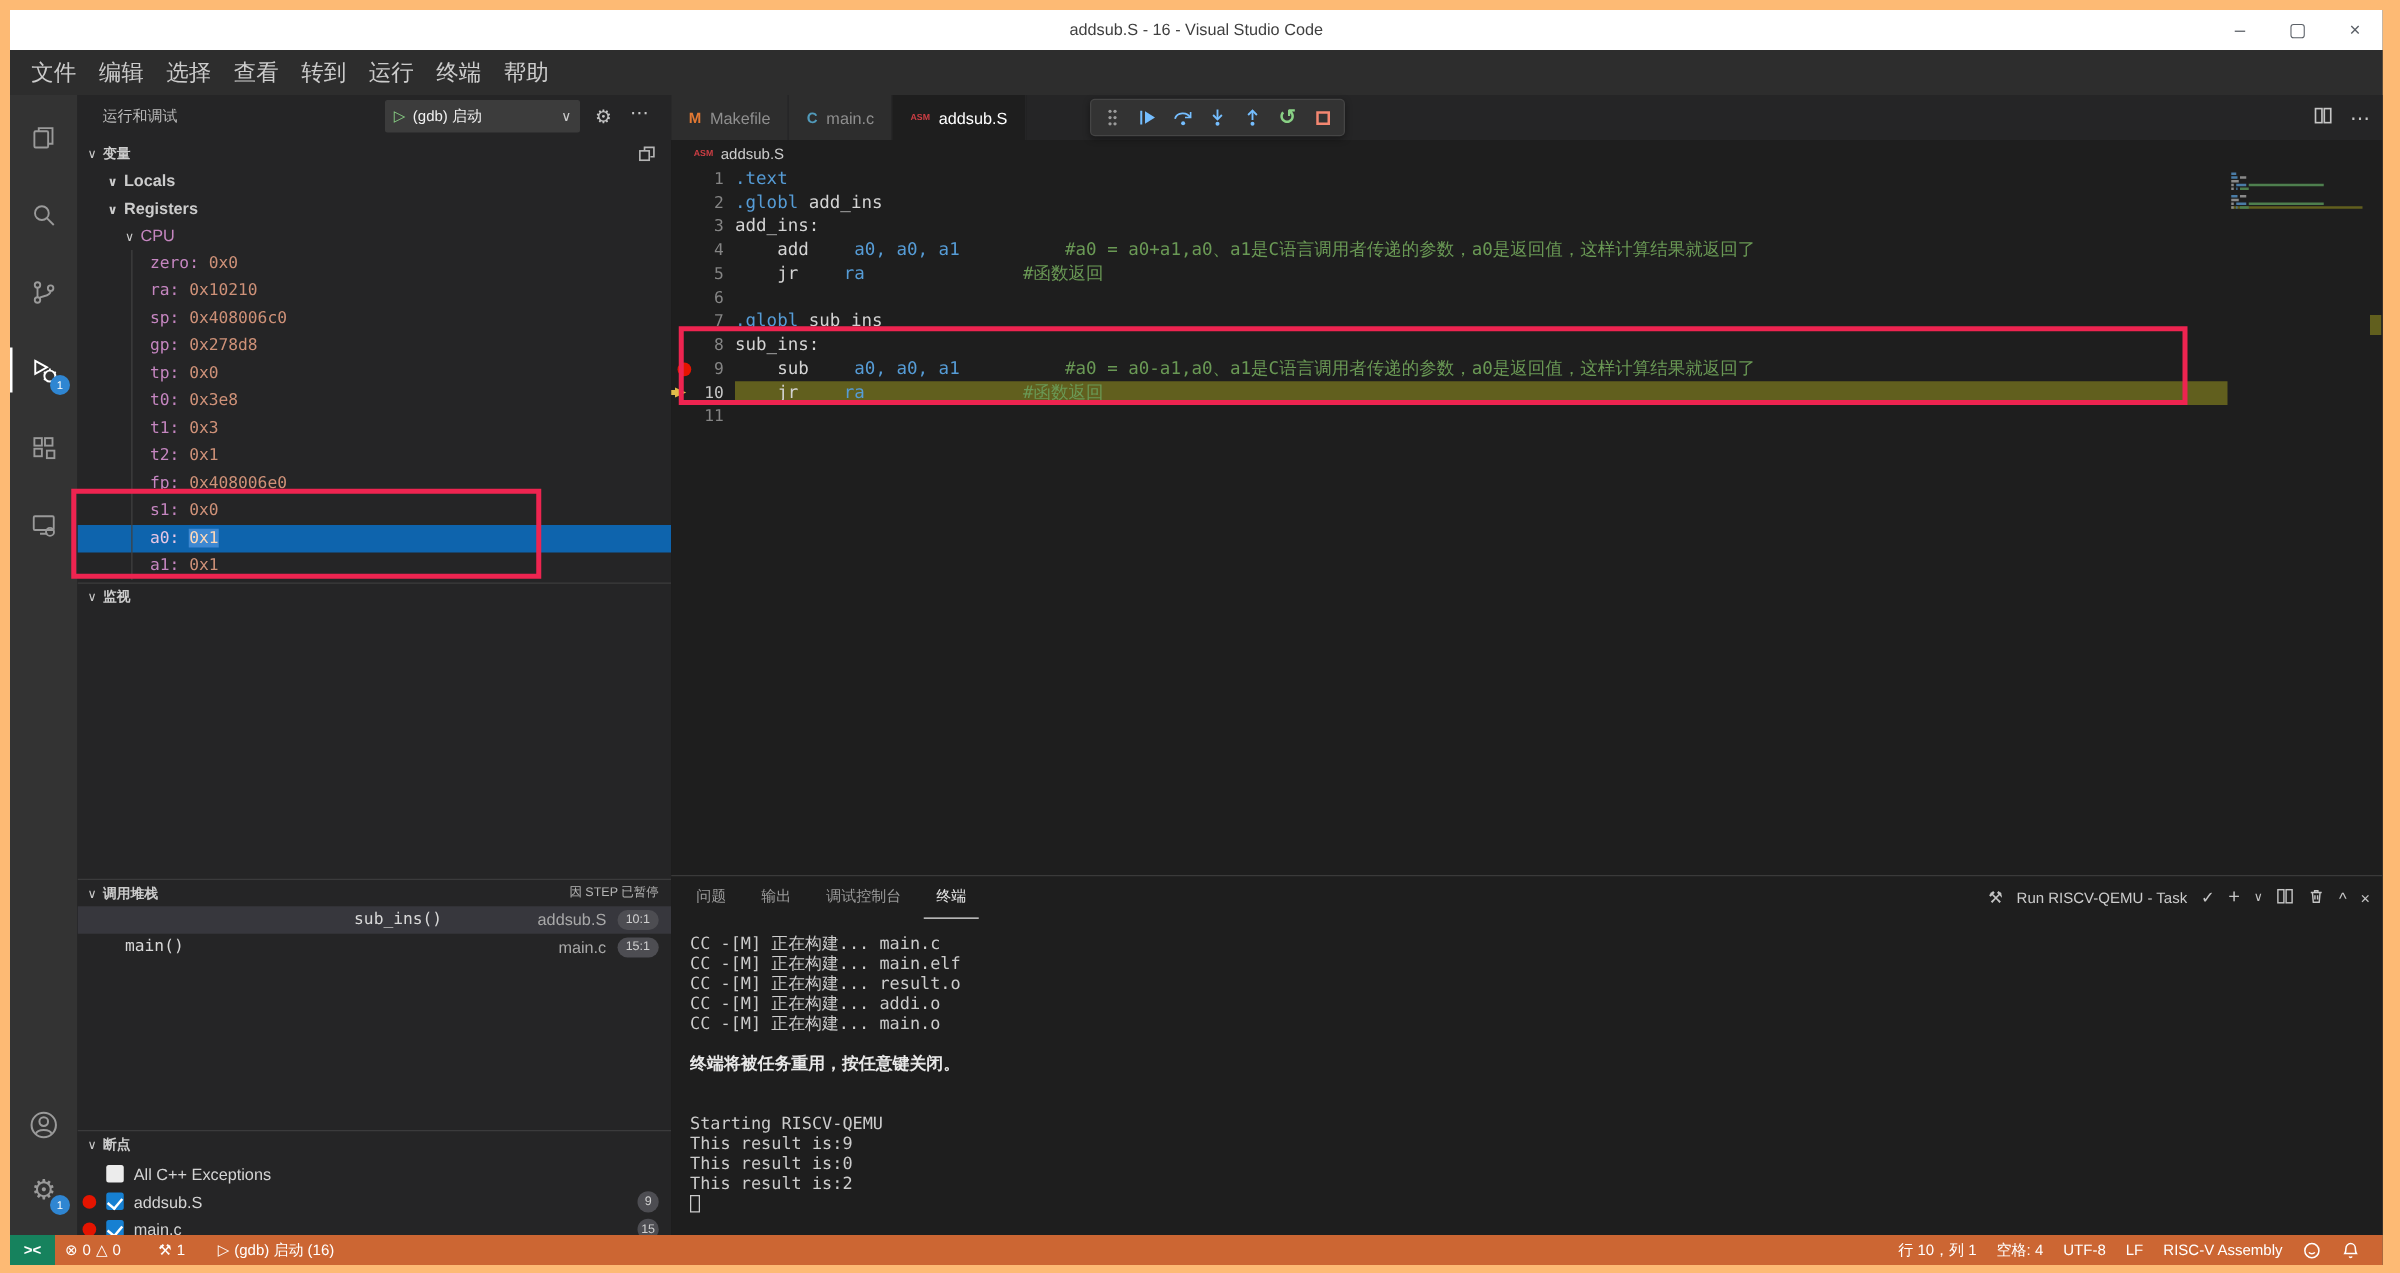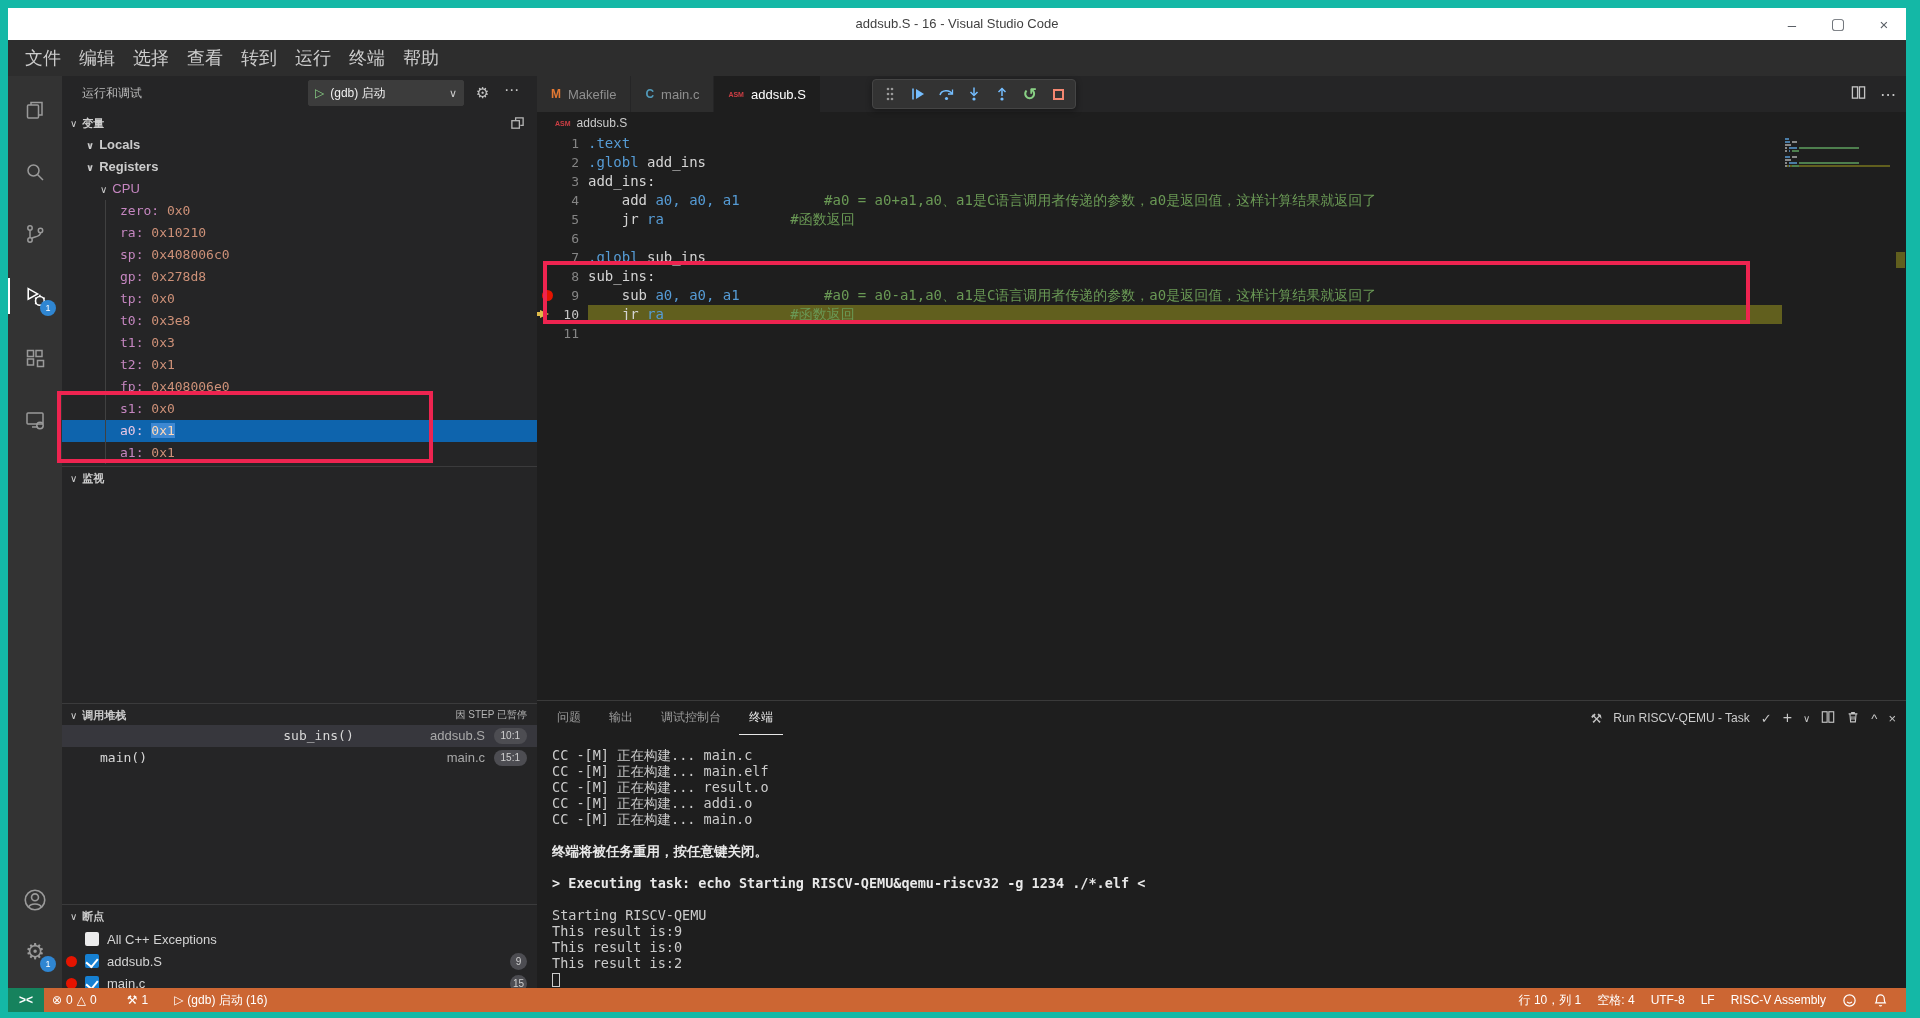--- a/index.html
+++ b/index.html
@@ -1,17 +1,17 @@
 <!DOCTYPE html>
 <html><head>
 <meta charset="utf-8">
 <style>
   * { margin:0; padding:0; box-sizing:border-box; }
   body { font-family:"Liberation Sans","DejaVu Sans",sans-serif; }
-  #frame { position:relative; width:1920px; height:1018px; background:#14b8a6; overflow:hidden; }
+  #frame { position:relative; width:1920px; height:1018px; background:#fdba74; overflow:hidden; }
   #window { position:absolute; left:8px; top:8px; width:1898px; height:1004px; background:#1e1e1e; display:flex; flex-direction:column; }
 
   
   #titlebar { position:relative; height:32px; background:#ffffff; flex:0 0 32px; }
   #title { position:absolute; left:0; right:0; top:0; line-height:32px; text-align:center; font-size:13px; color:#3f3f3f; }
   #win-controls { position:absolute; right:14px; top:0; height:32px; display:flex; align-items:center; gap:30px; }
   #win-controls span { color:#5a5f66; font-size:15px; width:16px; text-align:center; cursor:default; }
 
   
   #menubar { height:36px; background:#2d2d2d; display:flex; align-items:center; padding-left:8px; flex:0 0 36px; }
@@ -104,21 +104,21 @@
   .code-line { display:flex; height:19px; position:relative; }
   .gutter { width:51px; flex:0 0 51px; position:relative; }
   .lnum { display:block; text-align:right; padding-right:9px; font-family:"DejaVu Sans Mono",monospace; font-size:13px; line-height:19px; color:#858585; }
   .lnum.lncur { color:#c6c6c6; }
   .bp-gutter { position:absolute; left:5px; top:4px; width:11px; height:11px; border-radius:50%; background:#e51400; }
   .cur-arrow { position:absolute; left:3px; top:5px; width:0; height:0; border-left:9px solid #e0bb4a; border-top:4.5px solid transparent; border-bottom:4.5px solid transparent; }
   .cur-arrow::before { content:""; position:absolute; left:-12px; top:-2px; width:4px; height:4px; background:#e0bb4a; }
   .lcontent { font-family:"DejaVu Sans Mono",monospace; font-size:14px; line-height:19px; white-space:pre; color:#d4d4d4; flex:1; }
   .code-line.cur .lcontent { background:#615f1e; }
   .tk-kw { color:#569cd6; }
-  .tk-reg { color:#569cd6; }
+  .tk-reg { color:#569cd6;padding-left:28px; }
   .tk-id { color:#d4d4d4; }
   .tk-cm { color:#6a9955; }
 
   #minimap { position:absolute; right:16px; top:4px; width:105px; }
   .mm-row { height:2px; margin-bottom:1px; display:flex; gap:2px; }
   .mm-row.mm-cur { background:#615f1e; }
   .mm-bar { height:2px; display:inline-block; }
   .mm-kw,.mm-reg { background:#4a7ca6; }
   .mm-id { background:#8a8a8a; }
   .mm-cm { background:#4e7f4e; }
@@ -533,21 +533,20 @@
           </div>
           <div id="terminal">
               <div class="t-line">CC -[M] 正在构建... main.c</div>
               <div class="t-line">CC -[M] 正在构建... main.elf</div>
               <div class="t-line">CC -[M] 正在构建... result.o</div>
               <div class="t-line">CC -[M] 正在构建... addi.o</div>
               <div class="t-line">CC -[M] 正在构建... main.o</div>
               <div class="t-line"></div>
               <div class="t-line t-bold">终端将被任务重用，按任意键关闭。</div>
               <div class="t-line"></div>
-              <div class="t-line t-bold">&gt; Executing task: echo Starting RISCV-QEMU&amp;qemu-riscv32 -g 1234 ./*.elf &lt;</div>
               <div class="t-line"></div>
               <div class="t-line">Starting RISCV-QEMU</div>
               <div class="t-line">This result is:9</div>
               <div class="t-line">This result is:0</div>
               <div class="t-line">This result is:2</div>
               <div class="t-line"><span class="t-cursor"></span></div>
             </div>
         </div>
       </div>
     </div>

